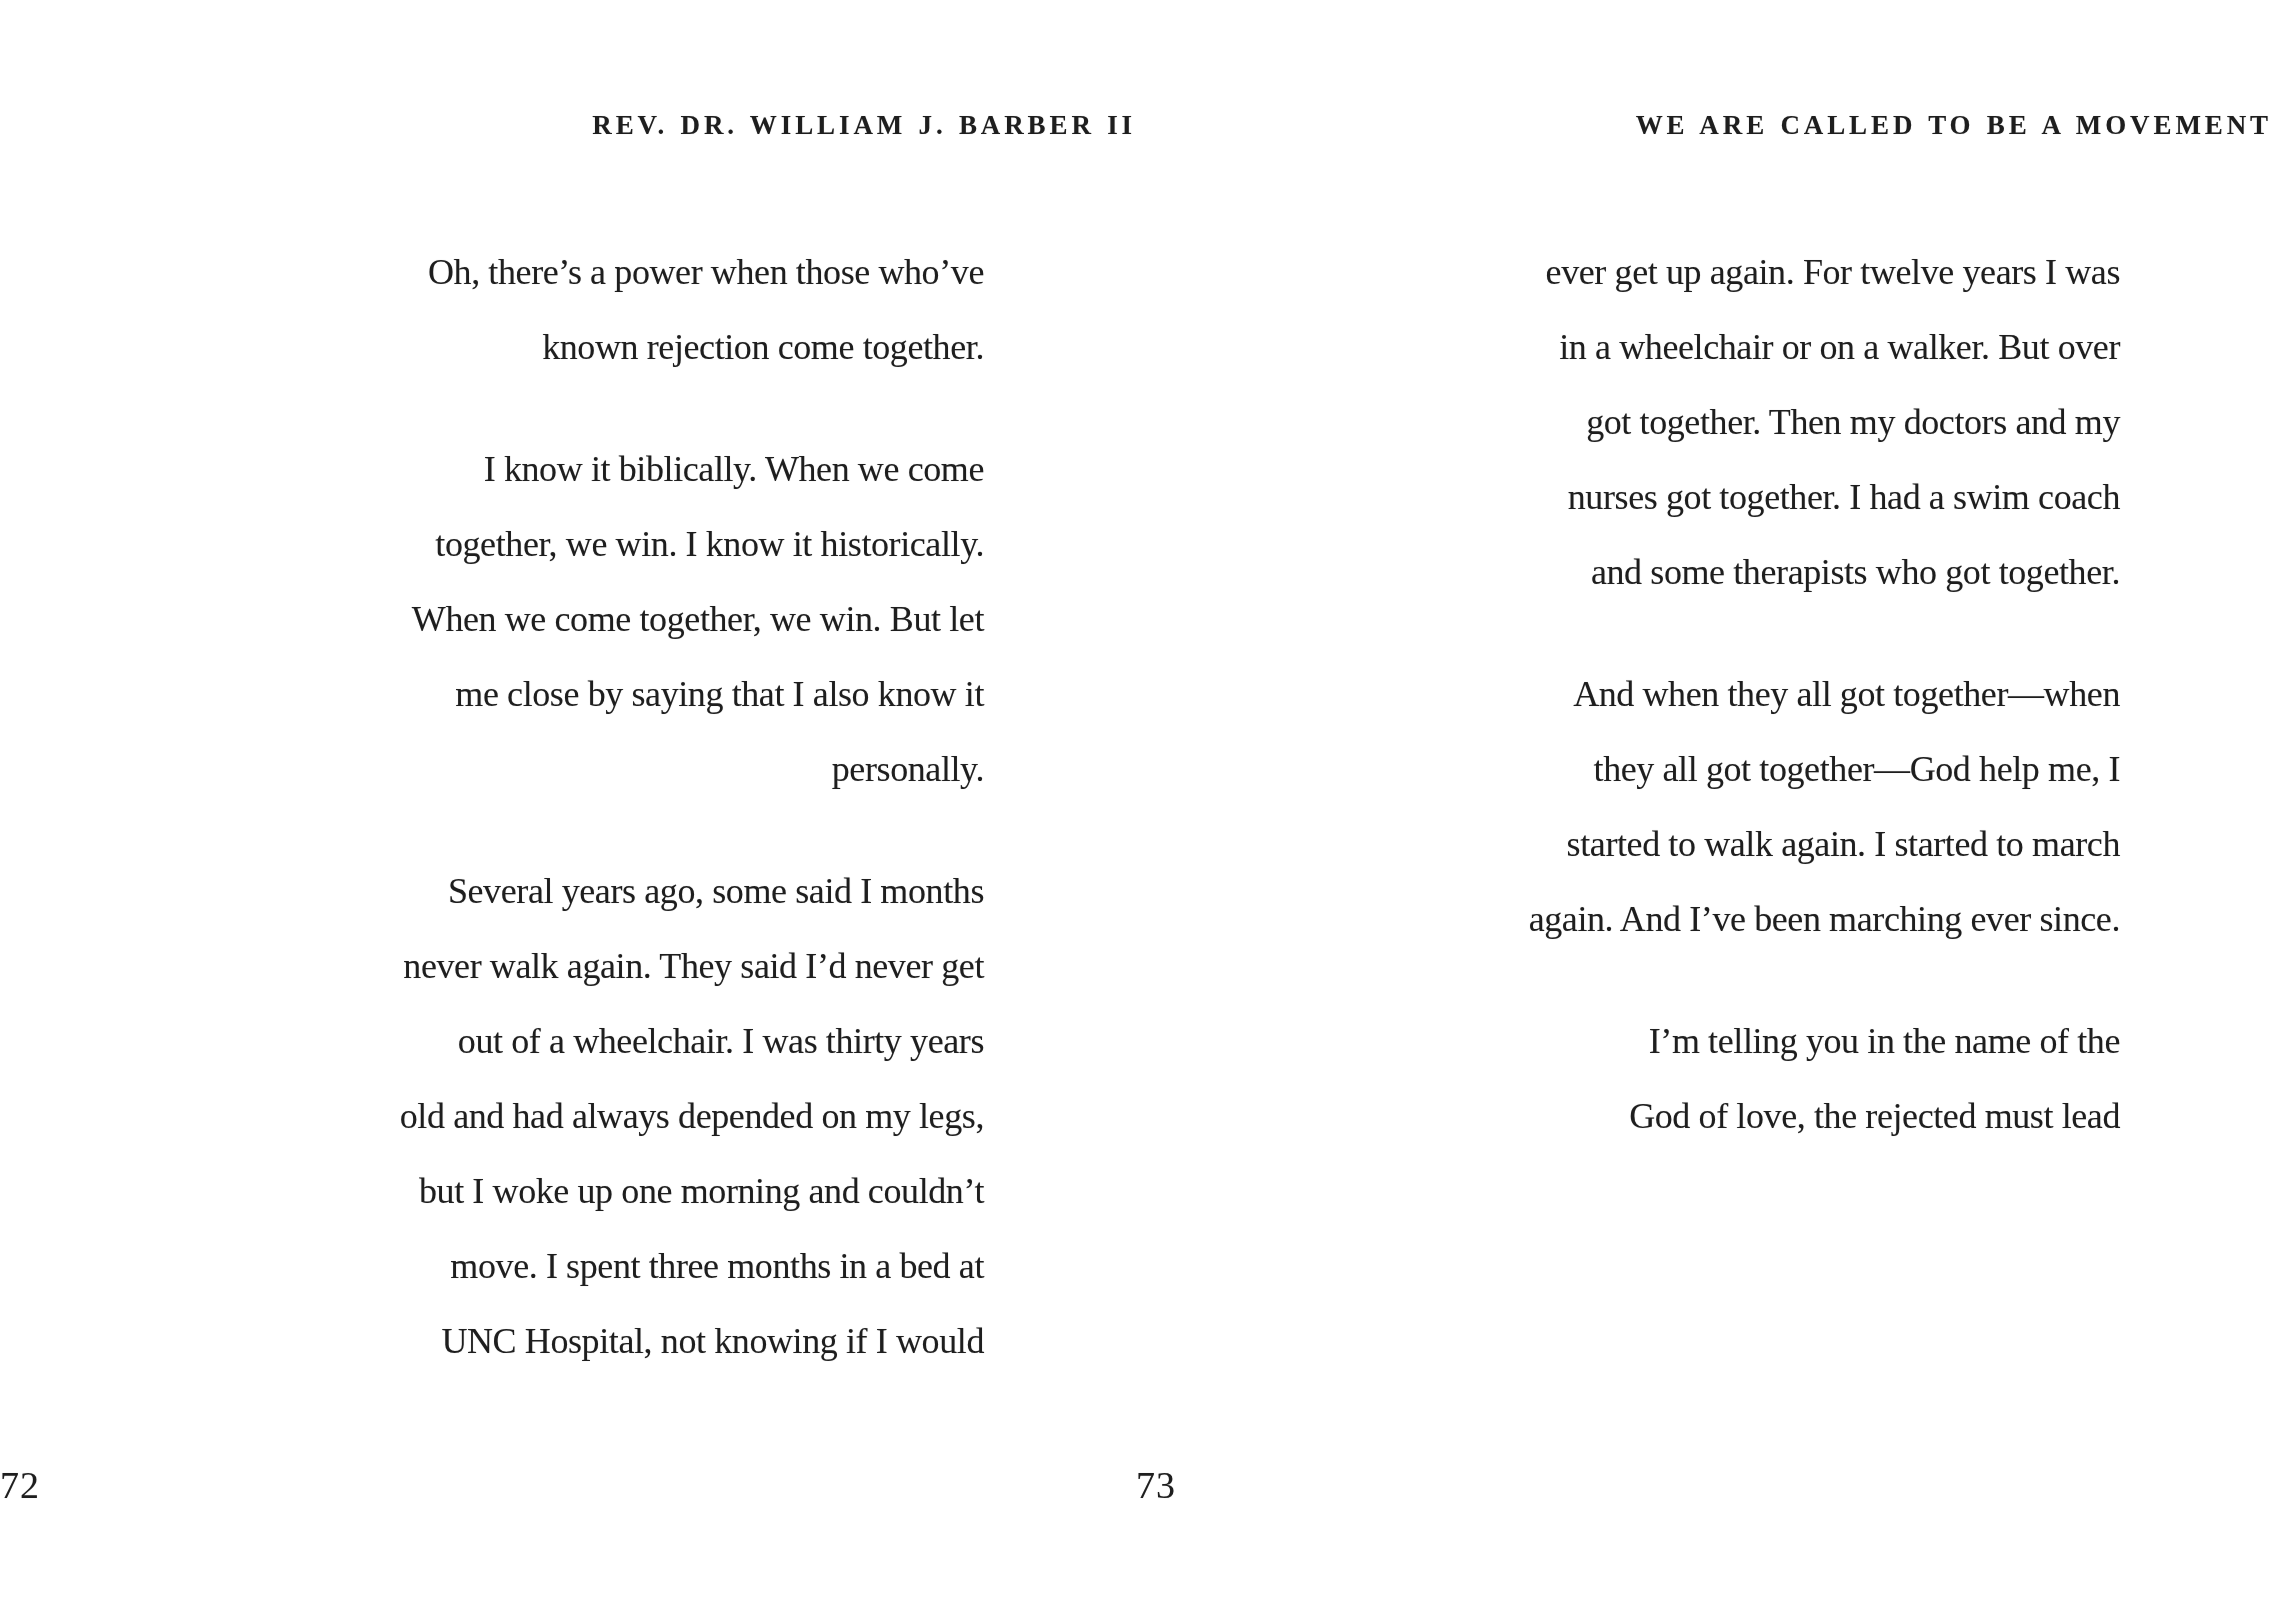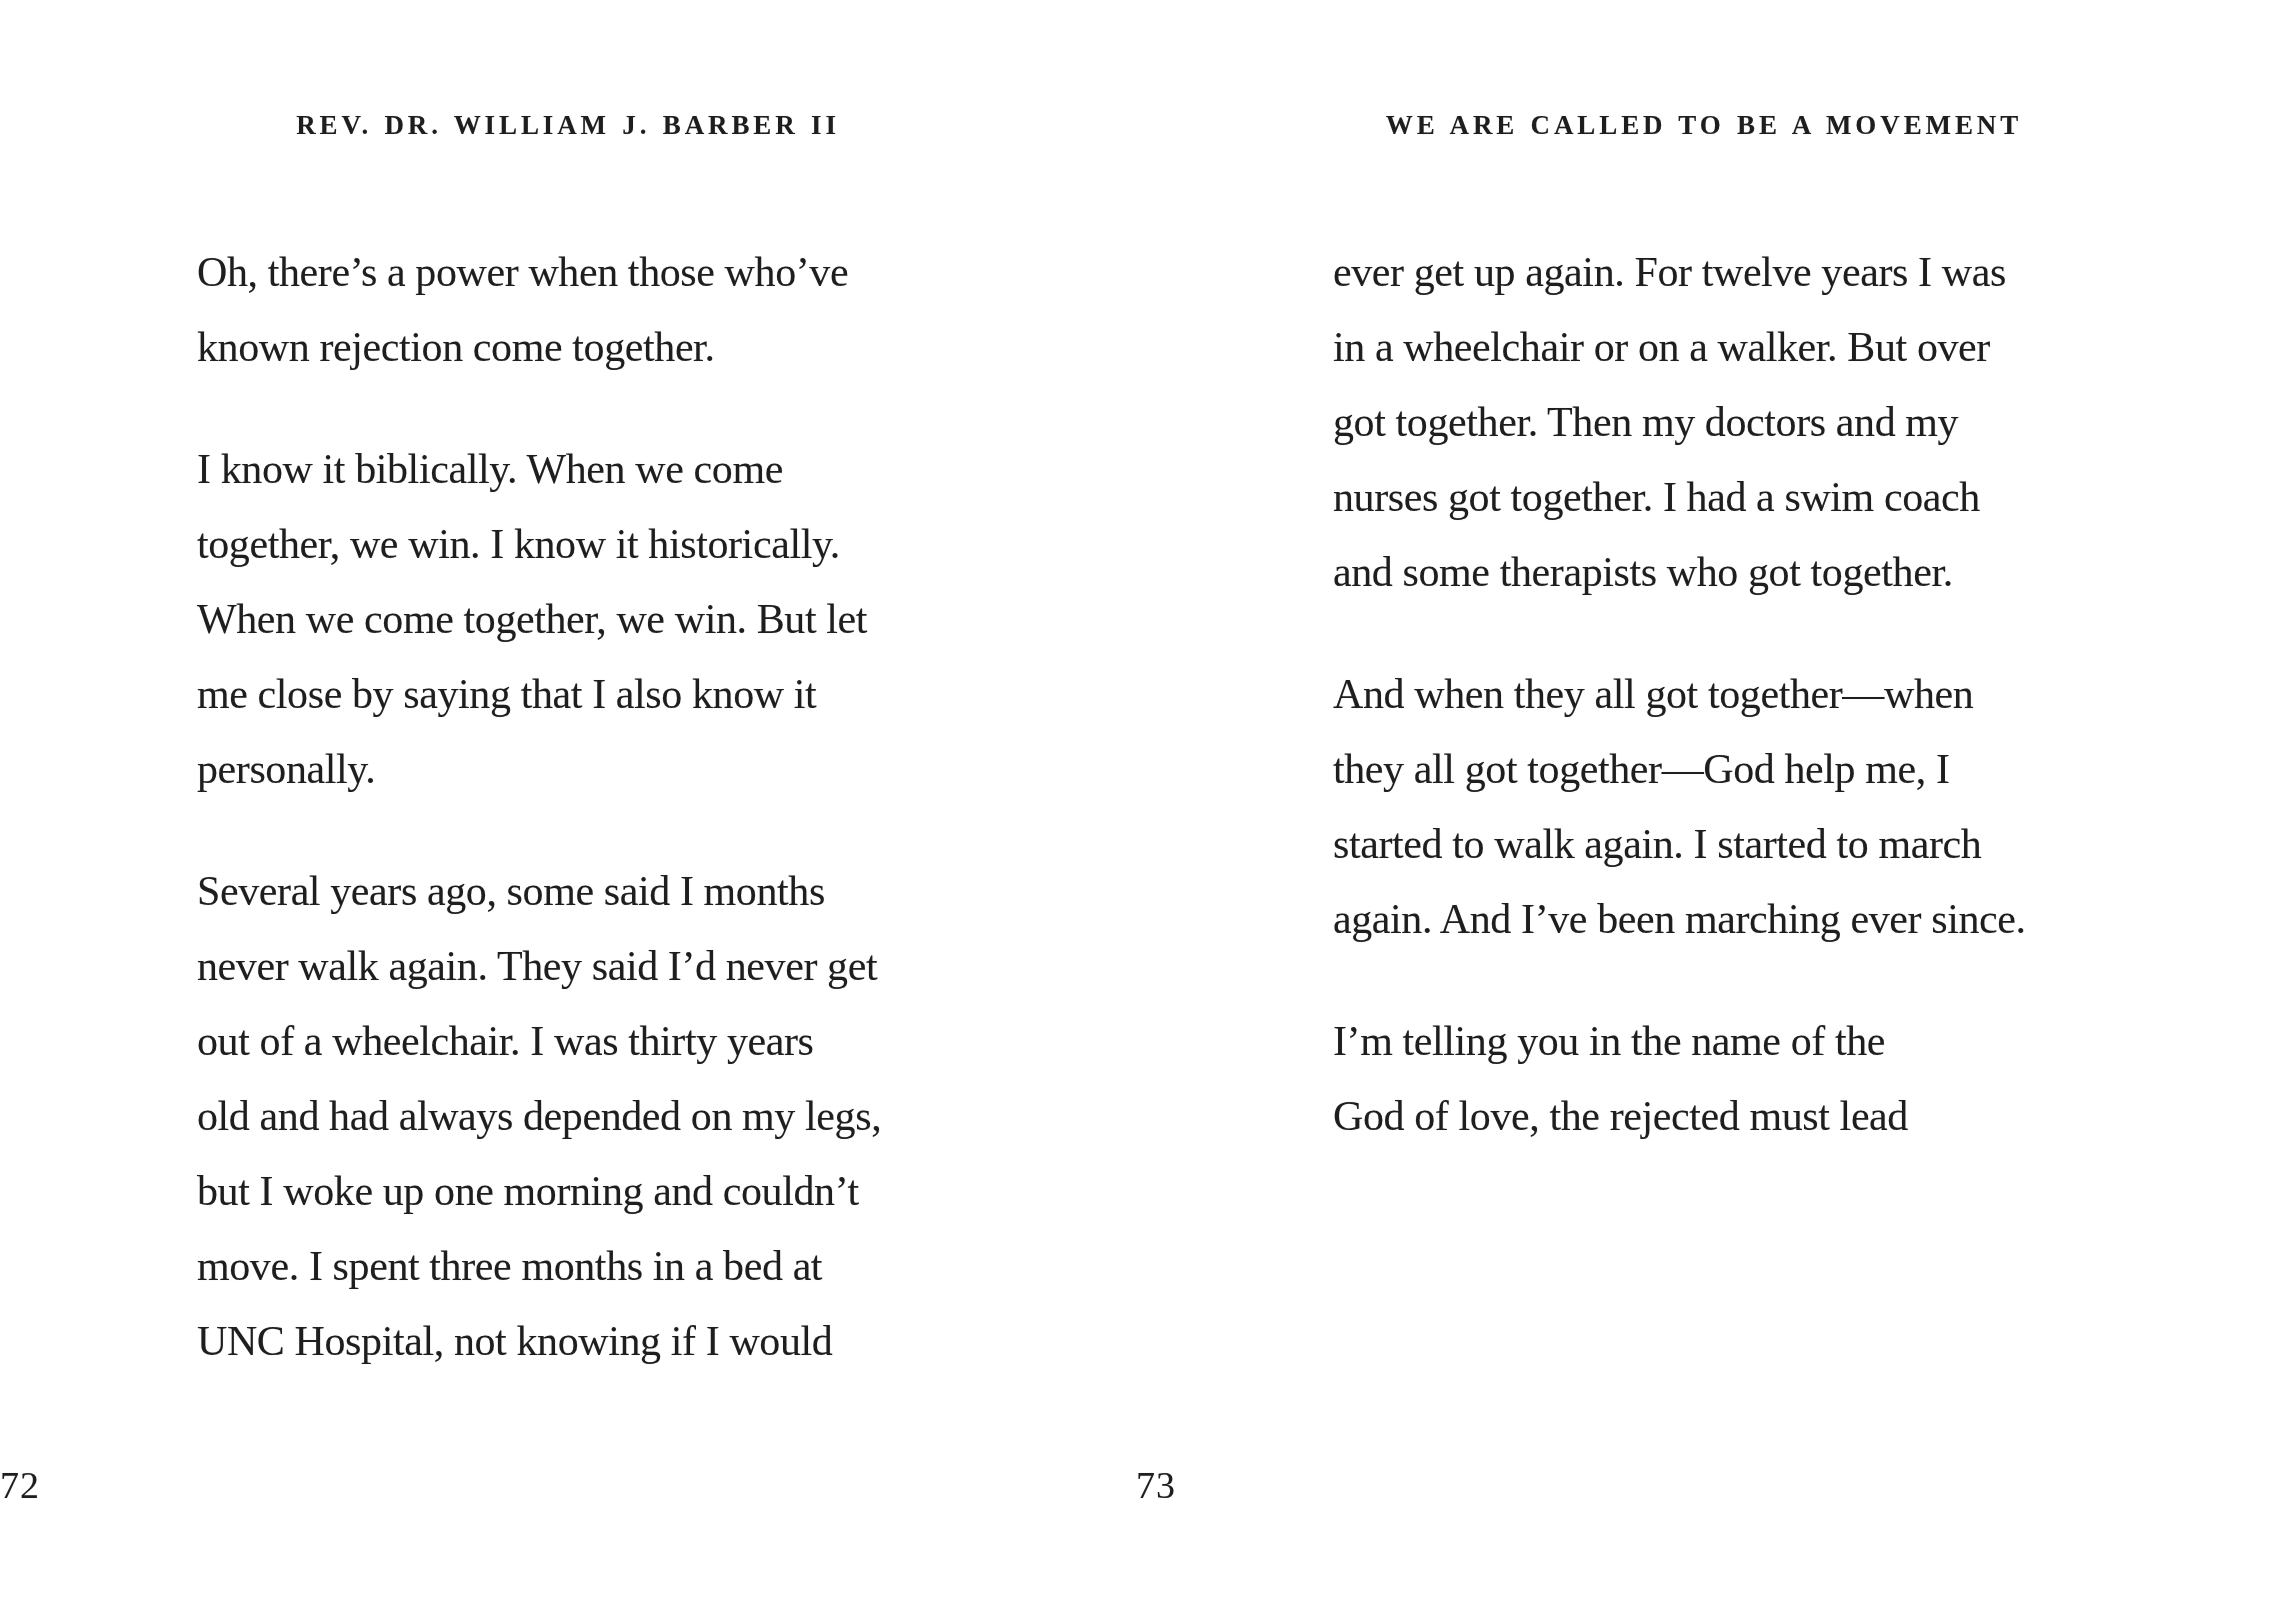--- a/index.html
+++ b/index.html
@@ -30,40 +30,41 @@
     text-shadow: 0 0 0.9px rgba(30,30,30,0.25);
   }
   .page-left  { left: 0; }
   .page-right { left: 1136px; }
 
   .running-head {
     position: absolute;
     top: 112px;
     left: 0;
     right: 0;
-    text-align: center;
+    text-align: right;
     font-size: 27px;
     line-height: 27px;
     font-weight: 600;
     letter-spacing: 3.9px;
     word-spacing: 1.7px;
     white-space: pre;
   }
 
   .page-body {
     position: absolute;
     top: 235px;
     left: 197px;
     width: 787px;
   }
   .page-body p.para {
     margin: 0 0 47px 0;
-    font-size: 42px;
+    font-size: 36px;
     line-height: 75px;
     letter-spacing: -0.4px;
+    text-align: right;
   }
   .page-body .line {
     display: block;
     white-space: pre;
   }
 
   .folio {
     position: absolute;
     top: 1466px;
     left: 0;

